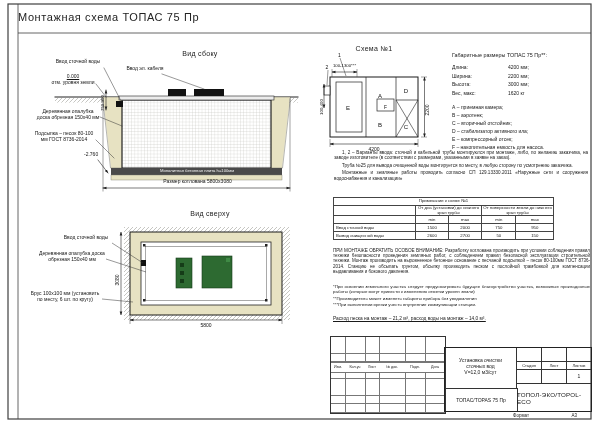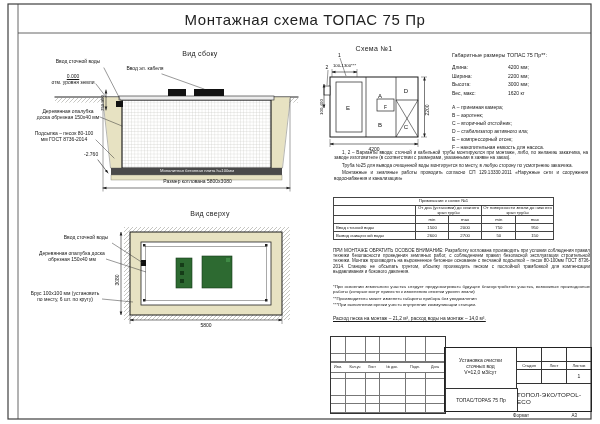--- a/index.html
+++ b/index.html
@@ -3,22 +3,22 @@
 <meta charset="utf-8">
 <style>
   html,body{margin:0;padding:0;background:#e9eae4;}
   .canvas{position:relative;width:600px;height:424px;background:#ffffff;
           font-family:"Liberation Sans",sans-serif;color:#1a1a1a;overflow:hidden;}
   .canvas svg{position:absolute;left:0;top:0;}
   svg text{font-family:"Liberation Sans",sans-serif;fill:#111;}
   .lbl{position:absolute;font-size:5px;line-height:1.18;color:#161616;}
   .ctr{text-align:center;}
   .sec-title{position:absolute;font-size:7px;letter-spacing:.3px;text-align:center;color:#222;}
-  .sheet-title{position:absolute;left:18px;top:11px;width:574px;text-align:center;
-               font-size:15px;letter-spacing:.6px;color:#222;}
+  .sheet-title{position:absolute;left:18px;top:11px;width:574px;
+               font-size:11px;letter-spacing:.6px;color:#222;}
   .white{color:#f4f4f4;}
   .und{text-decoration:underline;}
   .spec-title{position:absolute;left:452px;top:52px;width:140px;font-size:5.4px;}
   .spec-rows{position:absolute;left:452px;top:64px;width:120px;font-size:5px;}
   .spec-row{display:flex;height:8.6px;}
   .spec-row .k{width:56px;}
   .legend{position:absolute;left:452px;top:103px;width:140px;font-size:5px;line-height:8px;}
   .notes{position:absolute;left:334px;top:150px;width:254px;font-size:4.6px;line-height:5.4px;text-align:justify;}
   .notes p{margin:0 0 2px 0;text-indent:8px;}
   table.pt{position:absolute;left:333px;top:197px;width:221px;border-collapse:collapse;

